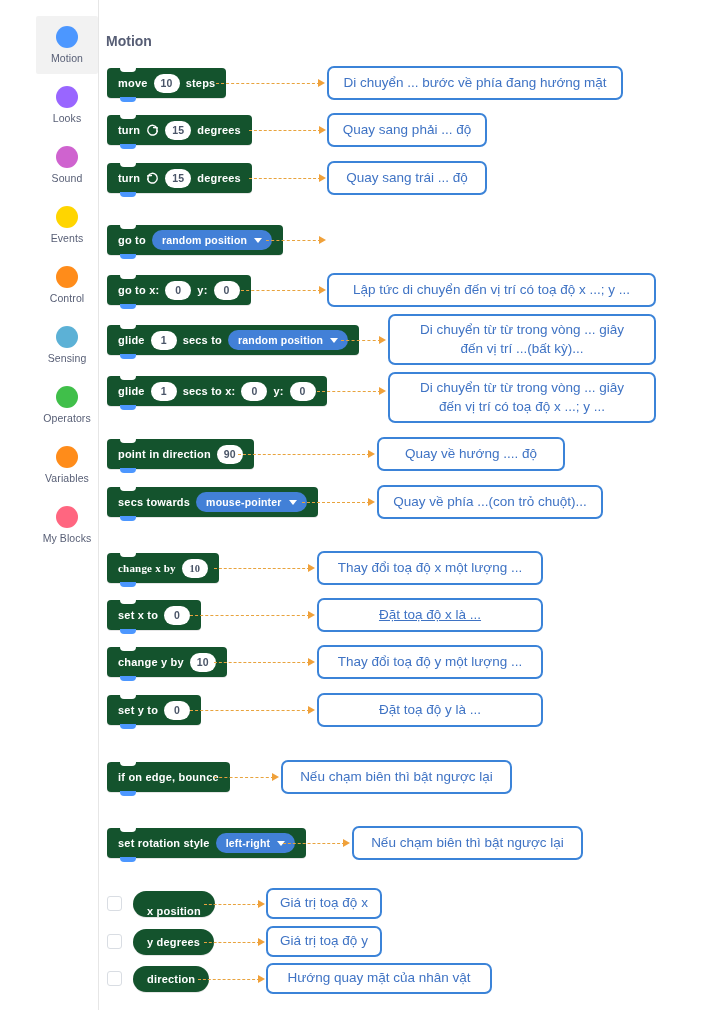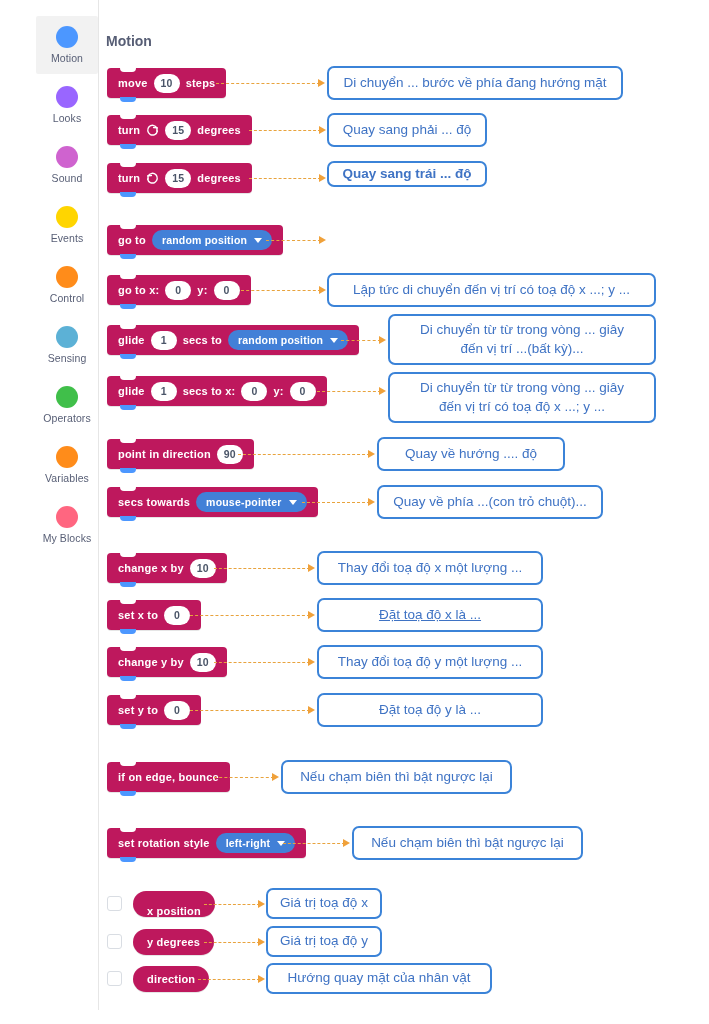--- a/index.html
+++ b/index.html
@@ -62,21 +62,21 @@
     position: absolute;
     left: 106px; top: 33px;
     font-size: 14px;
     font-weight: bold;
     color: #575e75;
   }
 
   
   .blk {
     position: absolute;
-    background: #be185d;
+    background: #14532d;
     color: #ffffff;
     font-size: 11px;
     font-weight: bold;
     letter-spacing: .2px;
     display: flex;
     align-items: center;
     padding: 0 11px;
     height: 30px;
     border-radius: 4px;
     box-shadow: 0 1px 0 rgba(0,0,0,.10);
@@ -260,21 +260,21 @@
       <svg width="13" height="13" viewBox="0 0 24 24" fill="none" stroke="#ffffff" stroke-width="2.6" stroke-linecap="round">
         <path d="M4 7 A9 9 0 1 1 3 13"></path>
           <path d="M10 6.5 L3.5 7 L4 13"></path>
       </svg>
     </span>
     <span class="num">15</span>
     <span>degrees</span>
   </div>
   <div class="conn" style="left:249px; top:178px; width:72px;"></div>
   <div class="arrow" style="left:319px; top:174px;"></div>
-  <div class="note" style="left:327px; top:161px; width:160px; height:26px;font-weight:bold;">Quay sang trái ... độ</div>
+  <div class="note" style="left:327px; top:161px; width:160px; height:34px;">Quay sang trái ... độ</div>
 
   <div class="blk stack" style="left:107px; top:225px;">
     <span>go to</span>
     <span class="dropdown">
       <span>random position</span>
       <span class="caret"></span>
     </span>
   </div>
   <div class="conn" style="left:266px; top:240px; width:55px;"></div>
   <div class="arrow" style="left:319px; top:236px;"></div>
@@ -332,21 +332,21 @@
     <span>secs towards</span>
     <span class="dropdown">
       <span>mouse-pointer</span>
       <span class="caret"></span>
     </span>
   </div>
   <div class="conn" style="left:302px; top:502px; width:68px;"></div>
   <div class="arrow" style="left:368px; top:498px;"></div>
   <div class="note" style="left:377px; top:485px; width:226px; height:34px;">Quay về phía ...(con trỏ chuột)...</div>
 
-  <div class="blk stack" style="left:107px; top:553px;">
+  <div class="blk stack" style="left:107px; top:553px;font-family:Liberation Serif, serif;">
     <span>change x by</span>
     <span class="num">10</span>
   </div>
   <div class="conn" style="left:214px; top:568px; width:96px;"></div>
   <div class="arrow" style="left:308px; top:564px;"></div>
   <div class="note" style="left:317px; top:551px; width:226px; height:34px;">Thay đổi toạ độ x một lượng ...</div>
 
   <div class="blk stack" style="left:107px; top:600px;">
     <span>set x to</span>
     <span class="num">0</span>

